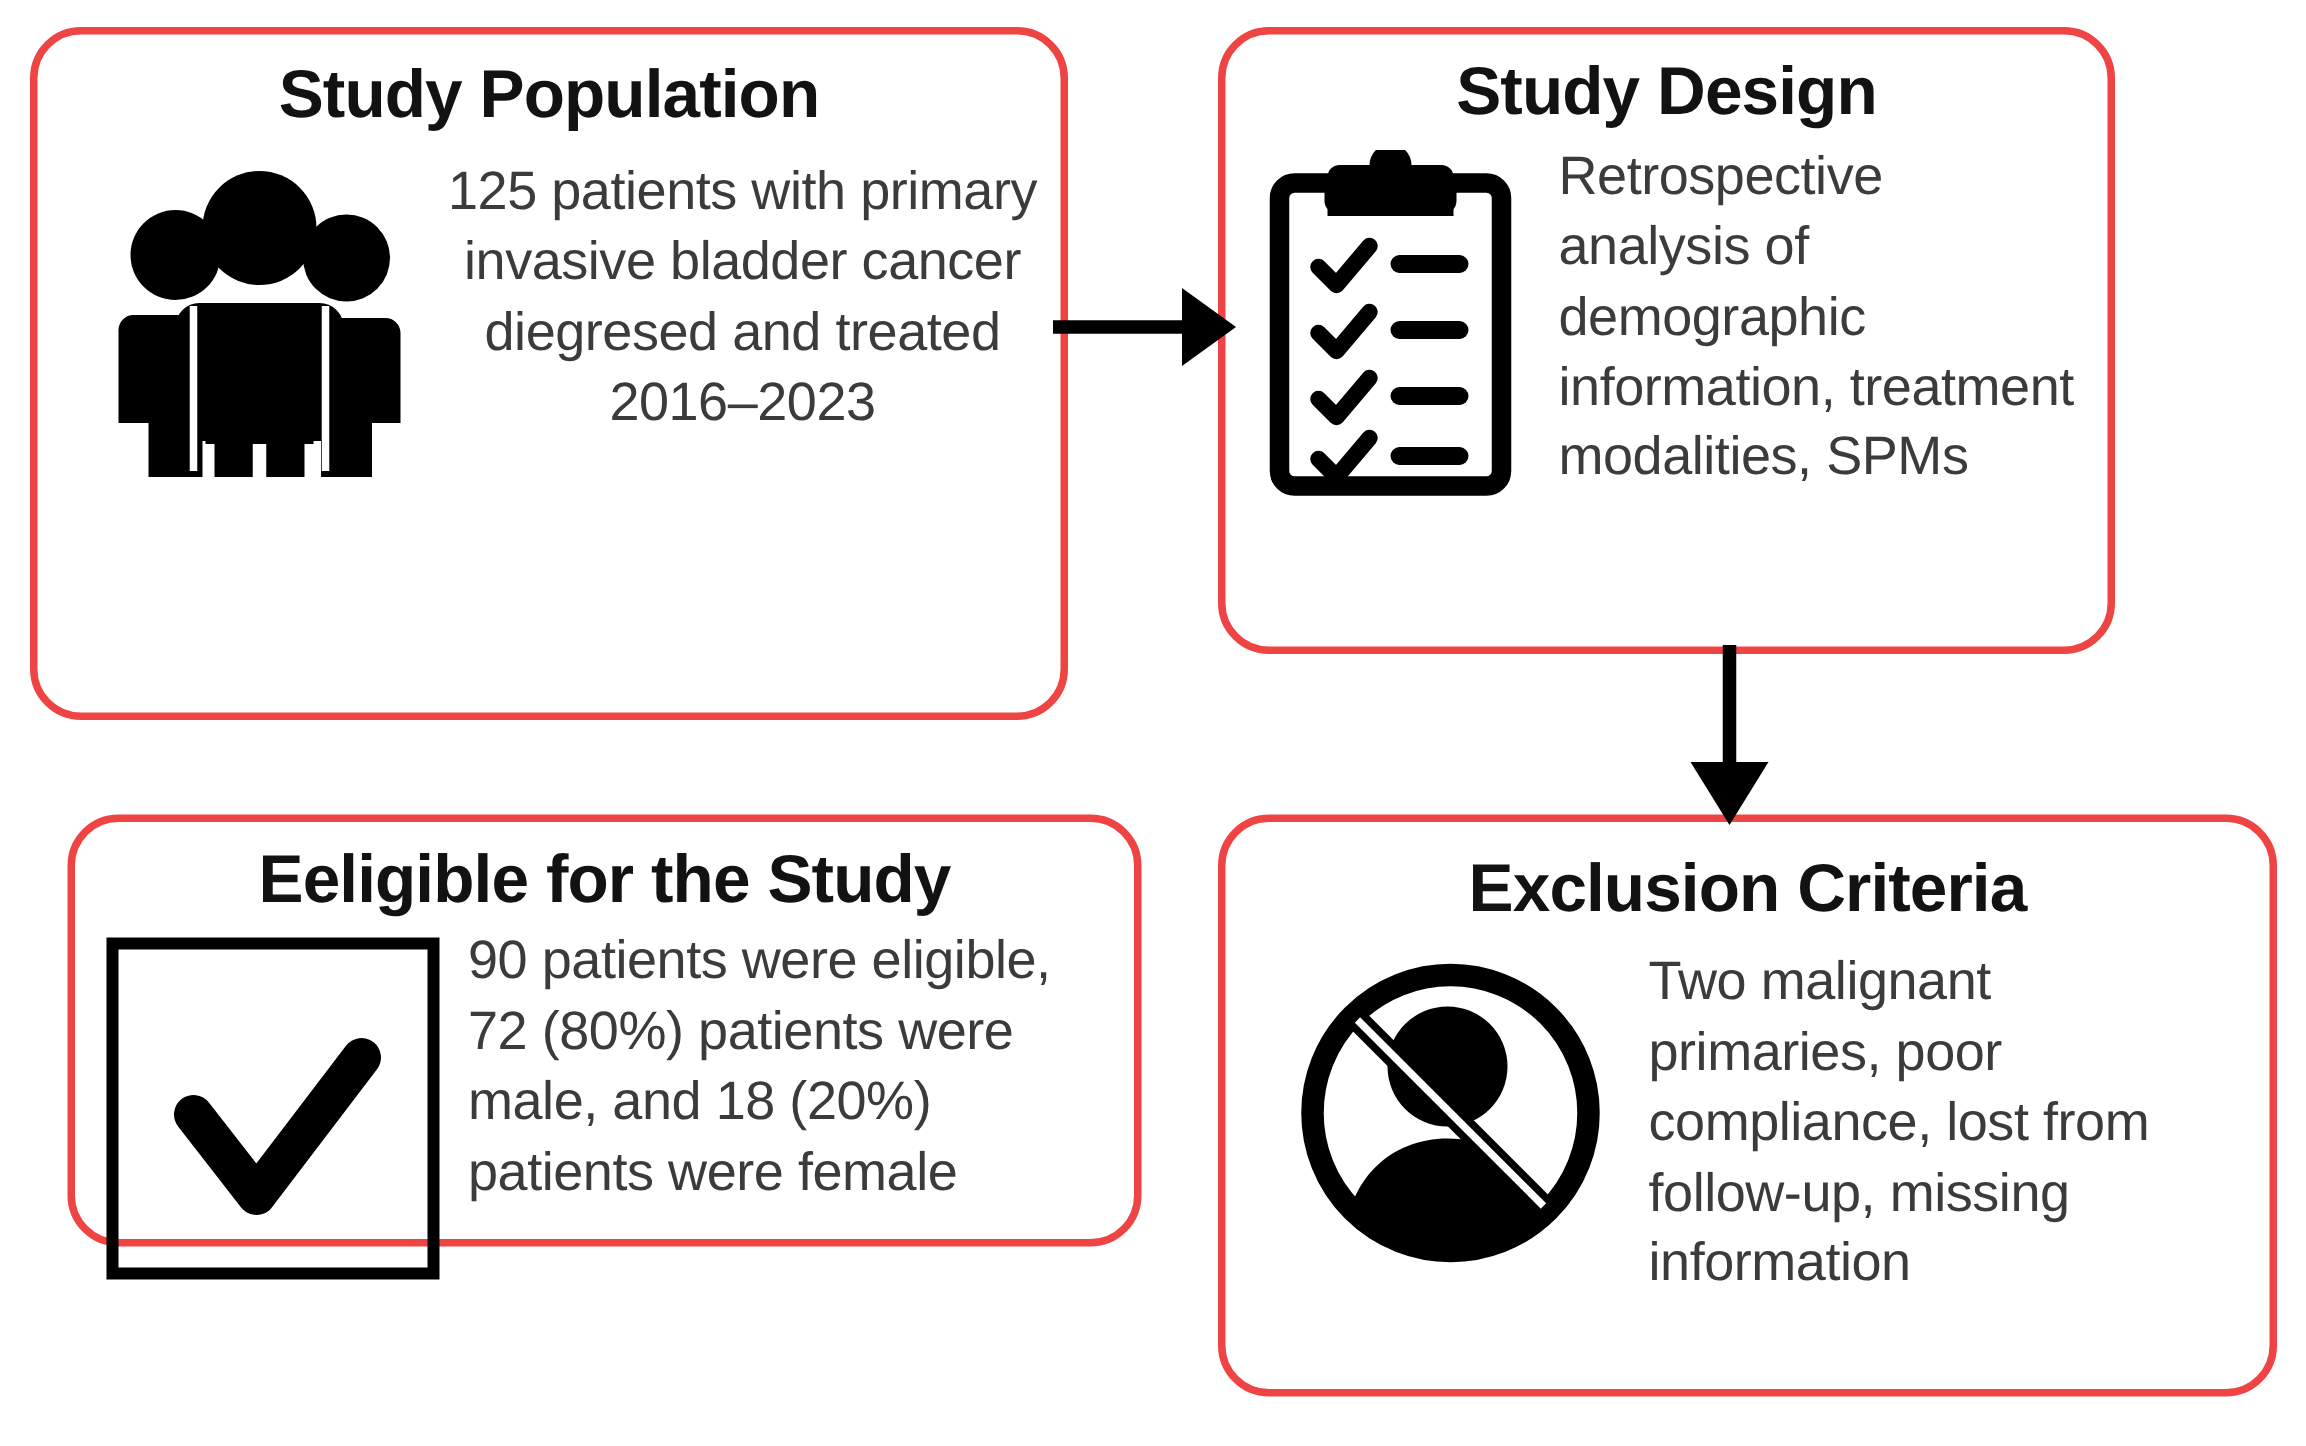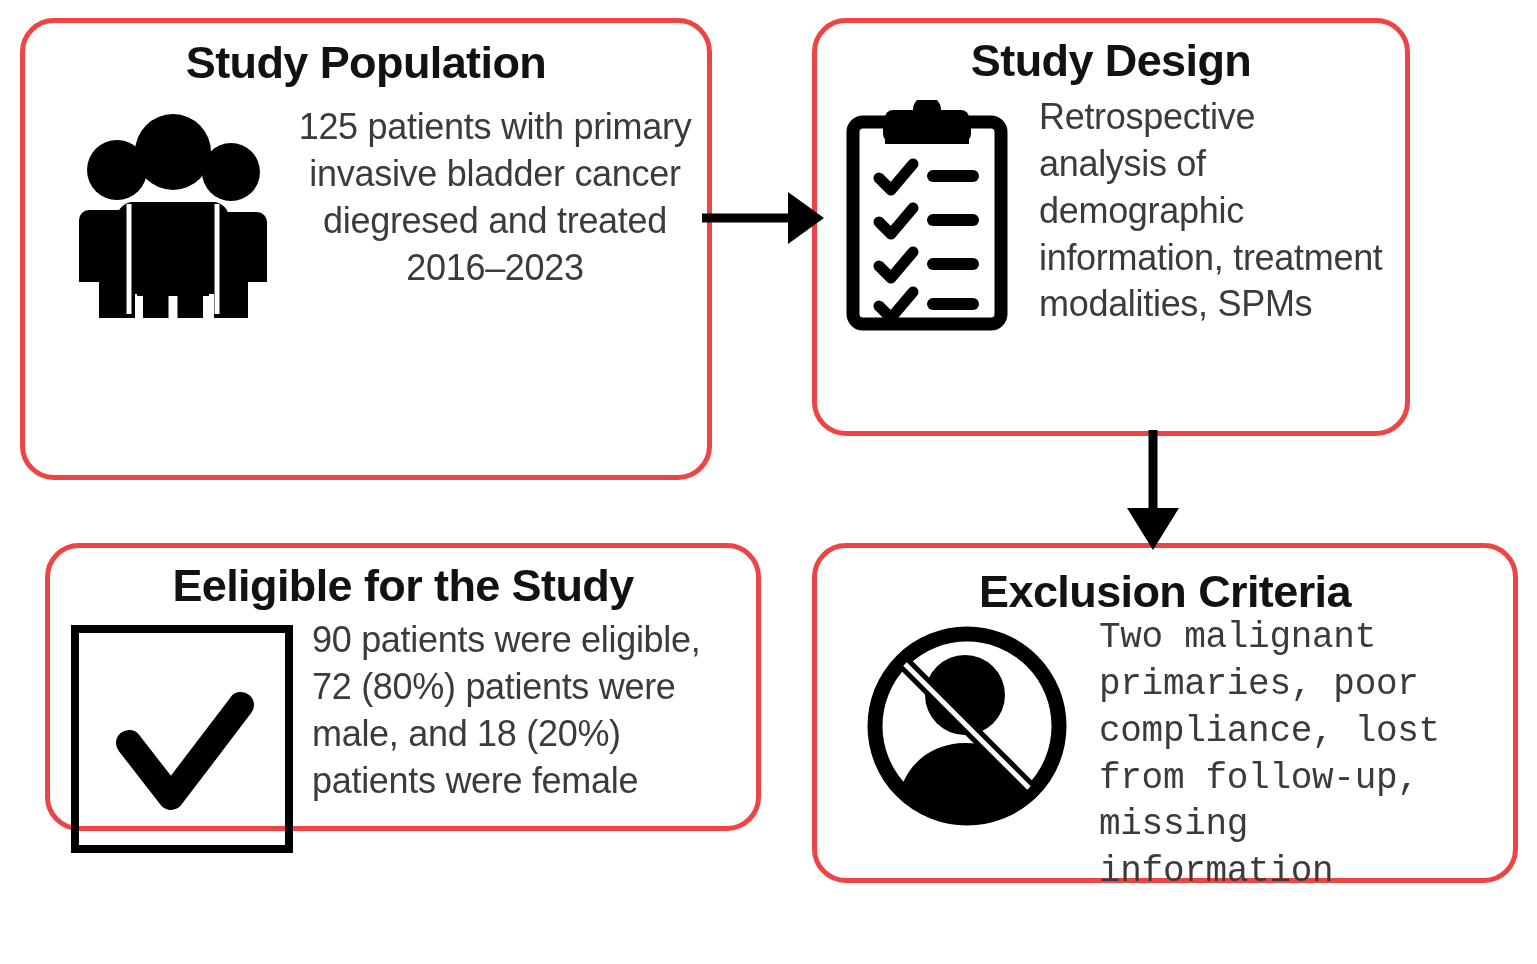--- a/index.html
+++ b/index.html
@@ -72,23 +72,23 @@
   #box-study-design .node-text  { padding-left: 22px; }
 
   
   #box-eligible { left: 45px;  top: 543px; width: 716px; height: 288px; }
   #box-eligible .node-title { margin-top: 14px; }
   #box-eligible .node-body  { margin-top: 8px; padding: 0 10px 0 16px; }
   #box-eligible .node-icon  { width: 232px; padding-top: 4px; }
   #box-eligible .node-text  { padding-left: 14px; }
 
   
-  #box-exclusion { left: 812px; top: 543px; width: 706px; height: 340px; }
+  #box-exclusion { left: 812px; top: 543px; width: 706px; height: 388px; }
   #box-exclusion .node-title { margin-top: 20px; }
-  #box-exclusion .node-body  { padding: 0 32px 0 44px; font-family: Liberation Mono, monospace; }
+  #box-exclusion .node-body  { margin-top: 16px; padding: 0 32px 0 44px; }
   #box-exclusion .node-icon  { width: 212px; padding-top: 2px; }
   #box-exclusion .node-text  { padding-left: 26px; }
 
   
   .connector { position: absolute; }
   #arrow-population-to-design { left: 700px; top: 178px;  width: 126px; height: 80px; }
   #arrow-design-to-exclusion  { left: 1110px; top: 428px; width: 86px;  height: 126px; }
 
   .icon-svg { display: block; }
 </style>

